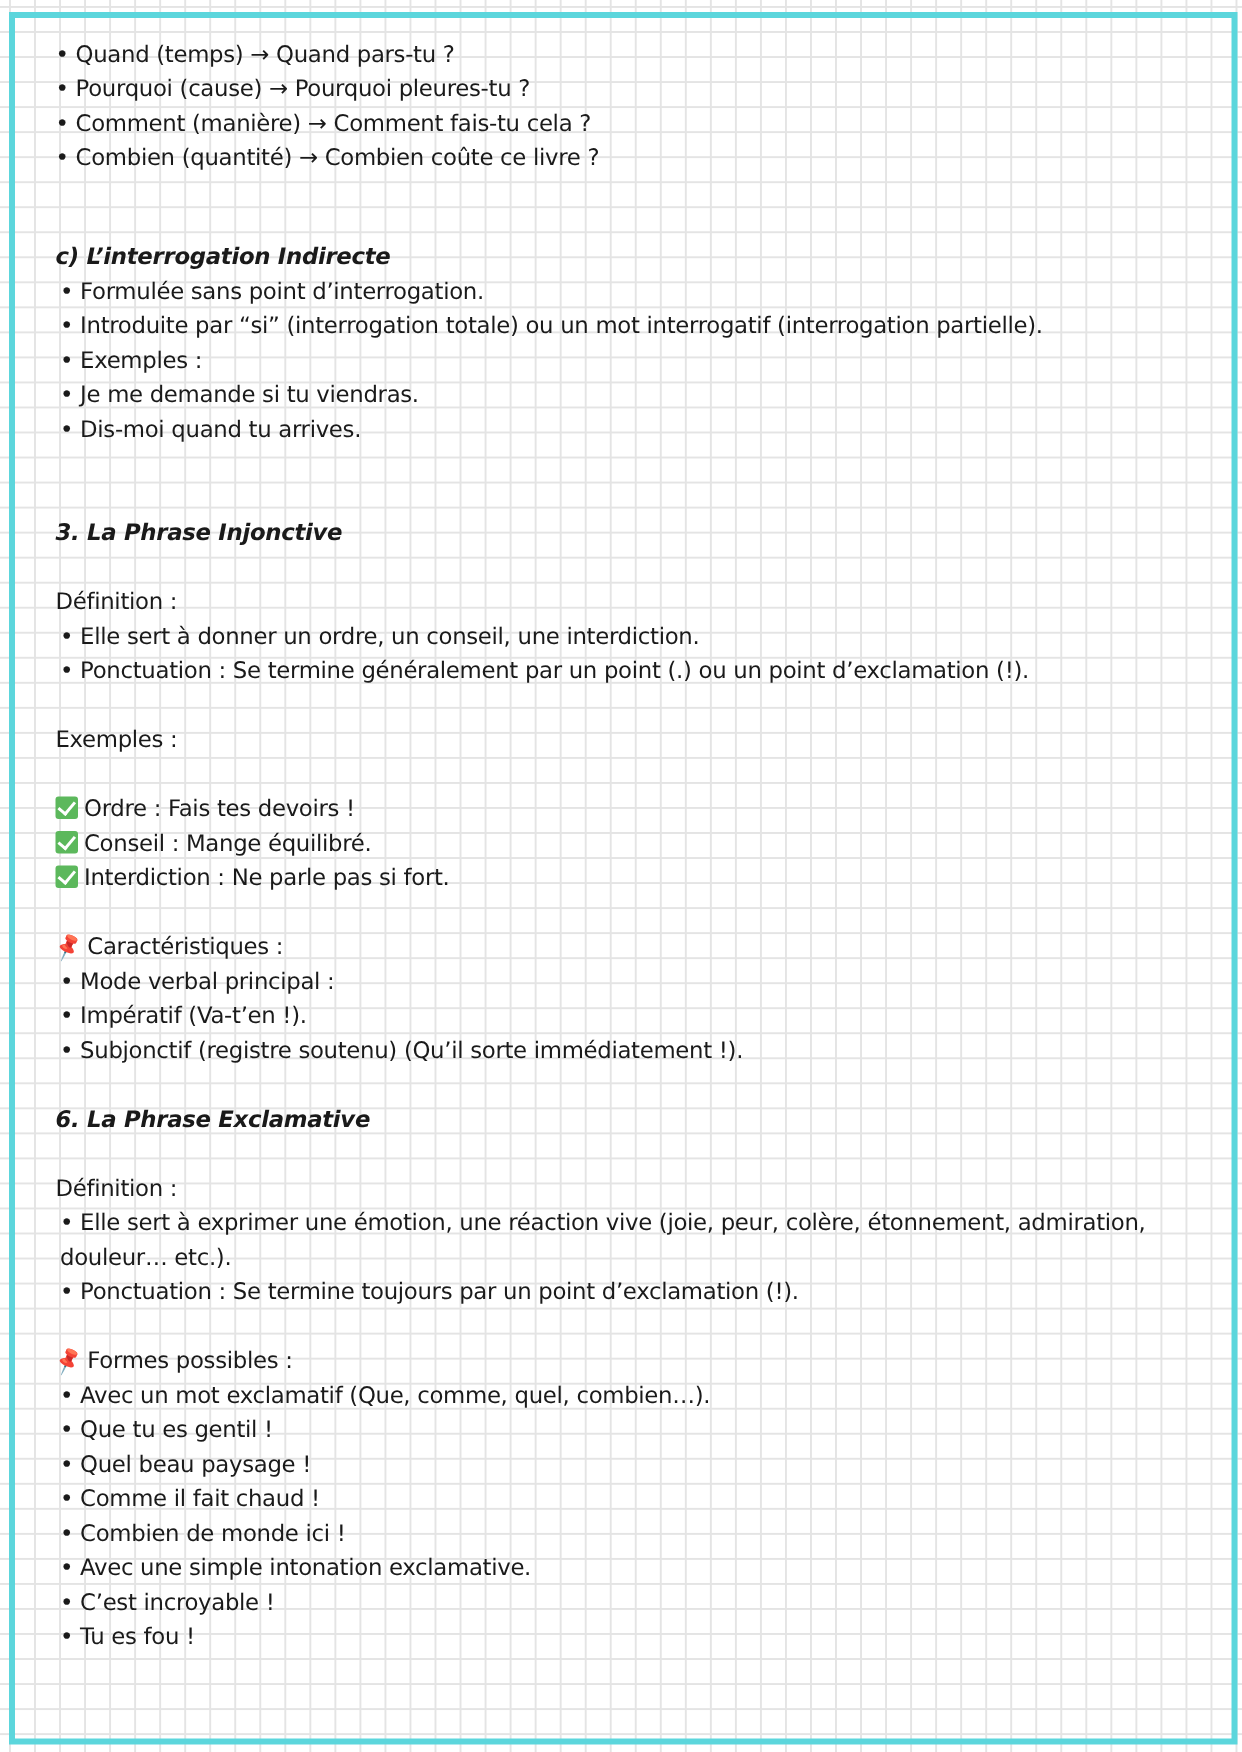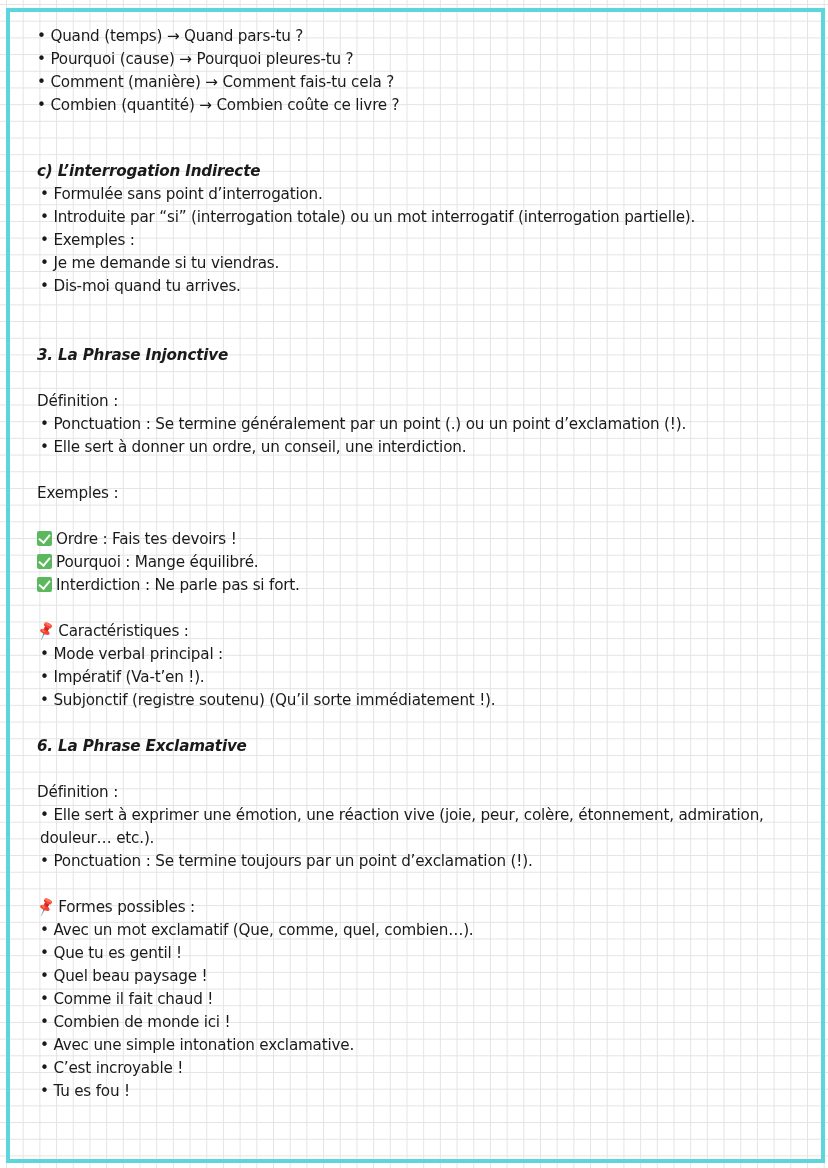--- a/index.html
+++ b/index.html
@@ -62,30 +62,30 @@
     <div class="line ind">• Je me demande si tu viendras.</div>
     <div class="line ind">• Dis-moi quand tu arrives.</div>
   </div>
   <div class="gap"></div>
   <div class="gap"></div>
 
   <div>
     <div class="line h">3. La Phrase Injonctive</div>
     <div class="gap"></div>
     <div class="line">Définition :</div>
+    <div class="line ind">• Elle sert à donner un ordre, un conseil, une interdiction.</div>
     <div class="line ind">• Ponctuation : Se termine généralement par un point (.) ou un point d’exclamation (!).</div>
-    <div class="line ind">• Elle sert à donner un ordre, un conseil, une interdiction.</div>
     <div class="gap"></div>
     <div class="line">Exemples :</div>
     <div class="gap"></div>
     <div class="line">
       <span class="chk"></span><span>Ordre : Fais tes devoirs !</span>
     </div>
     <div class="line">
-      <span class="chk"></span><span>Pourquoi : Mange équilibré.</span>
+      <span class="chk"></span><span>Conseil : Mange équilibré.</span>
     </div>
     <div class="line">
       <span class="chk"></span><span>Interdiction : Ne parle pas si fort.</span>
     </div>
     <div class="gap"></div>
     <div class="line">
       <span class="pin">📌</span><span>Caractéristiques :</span>
     </div>
     <div class="line ind">• Mode verbal principal :</div>
     <div class="line ind">• Impératif (Va-t’en !).</div>

